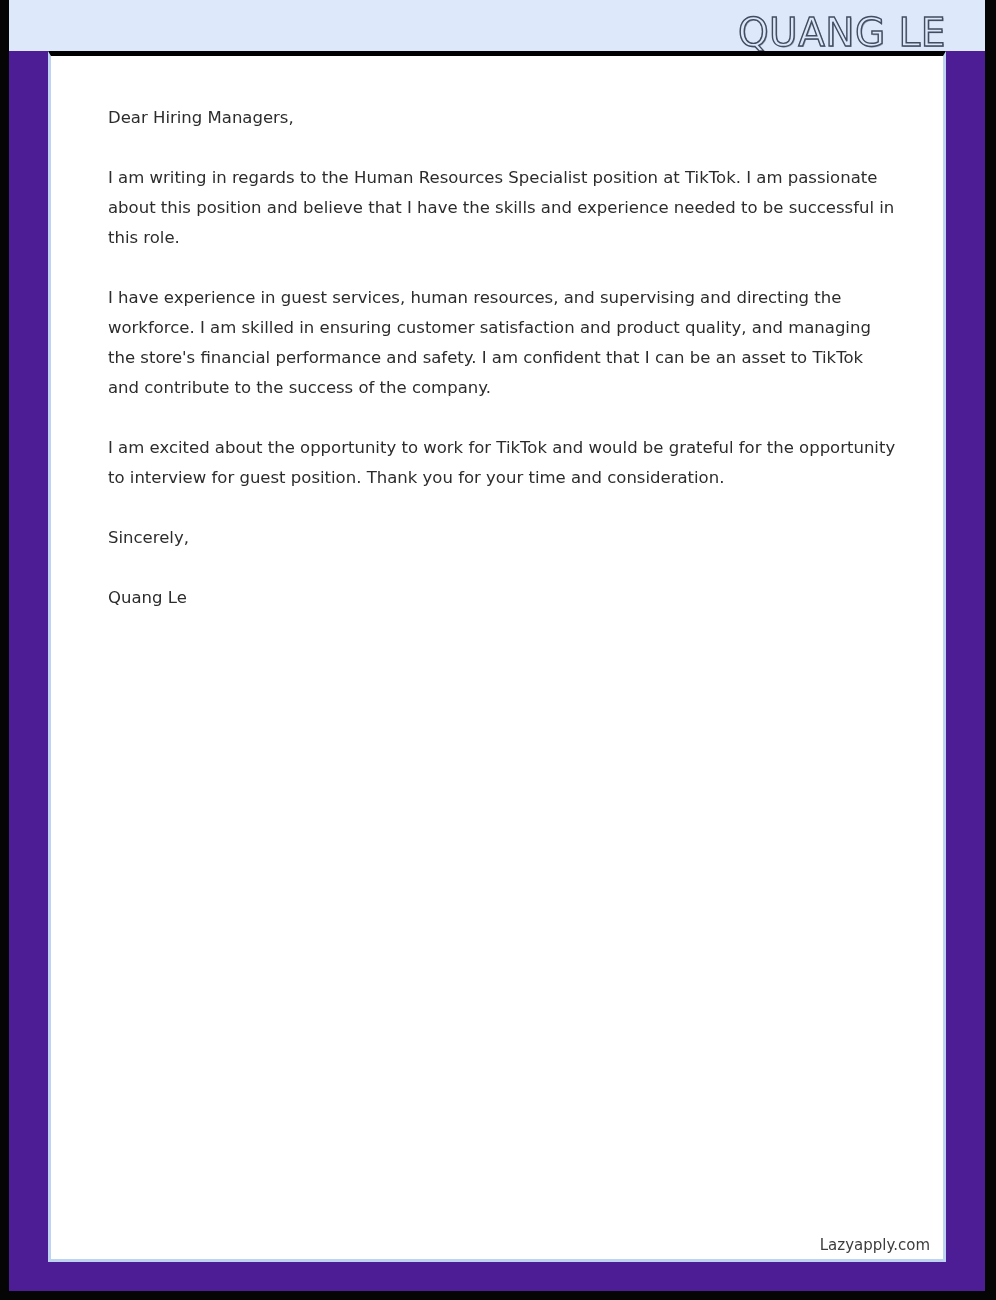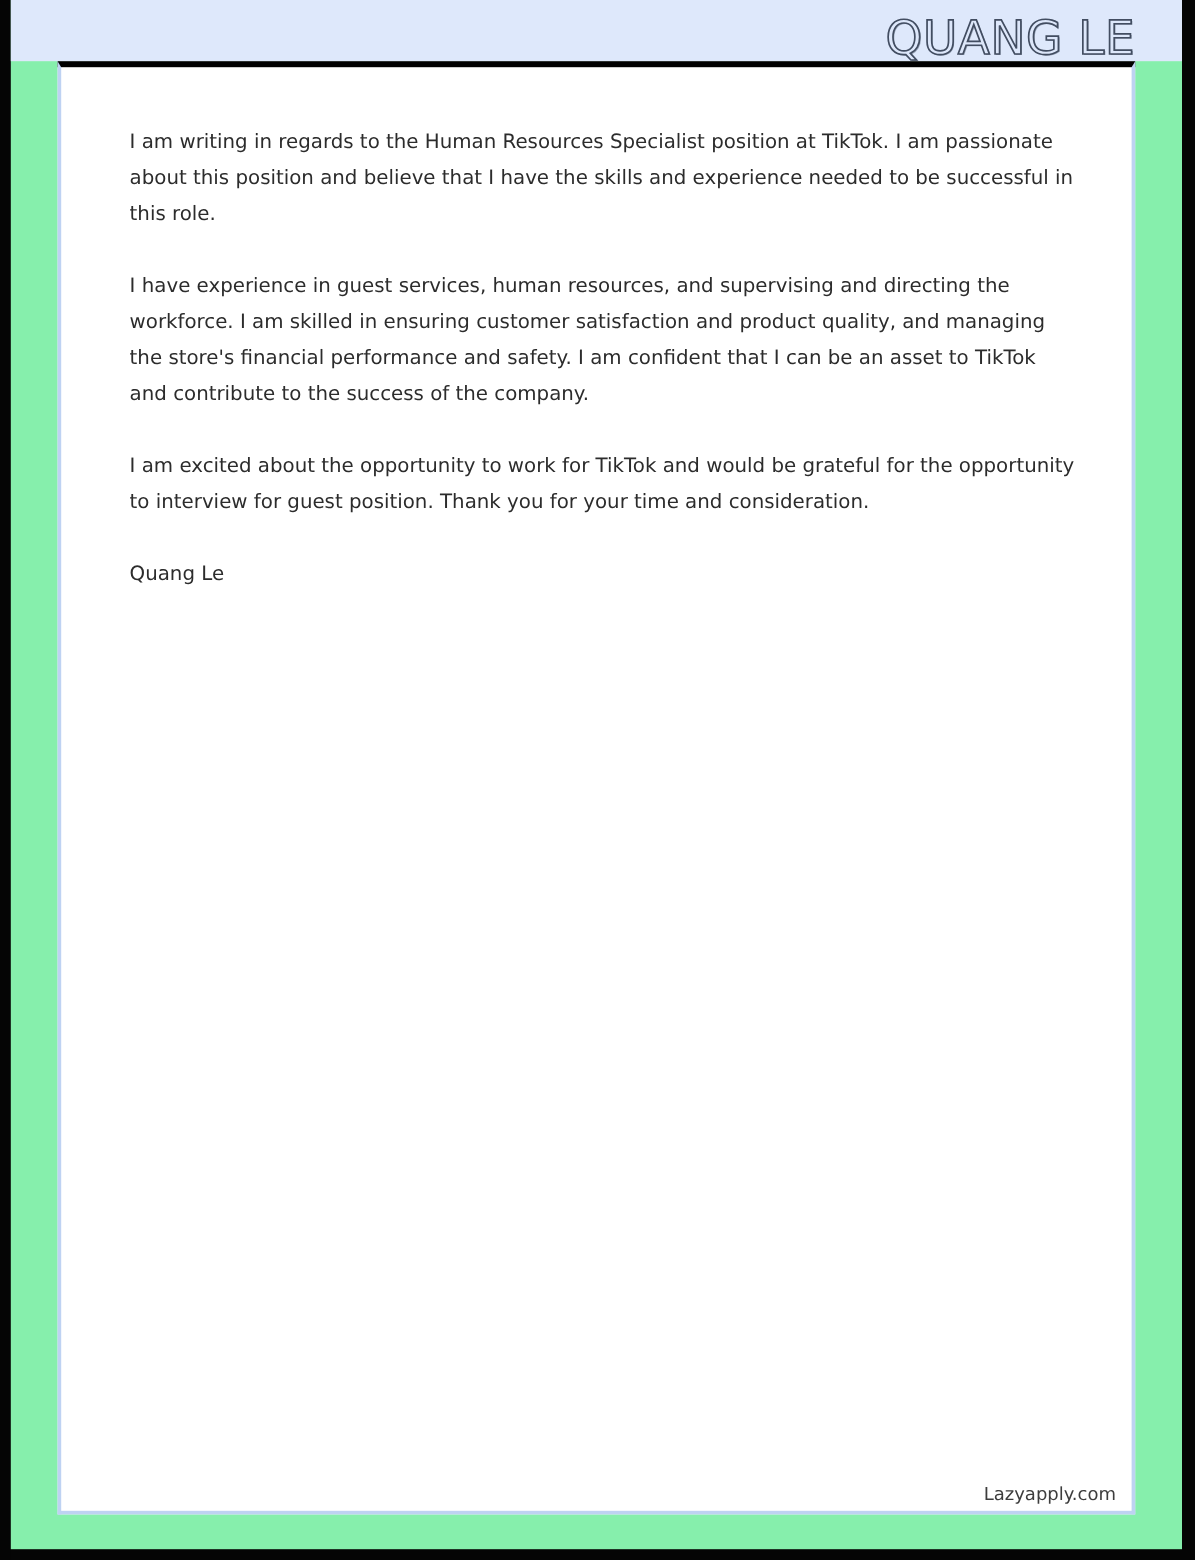--- a/index.html
+++ b/index.html
@@ -21,21 +21,21 @@
     position: absolute;
     left: 0;
     top: 0;
     width: 996px;
     height: 1300px;
     box-sizing: border-box;
     border-left: 9px solid #050505;
     border-right: 11px solid #050505;
     border-top: 0px solid #050505;
     border-bottom: 9px solid #050505;
-    background: #86efac;
+    background: #4c1d95;
   }
 
   
   .header-band {
     position: absolute;
     left: 0;
     top: 0;
     right: 0;
     height: 51px;
     background: #dee8fb;
@@ -135,27 +135,29 @@
 <div class="page-frame">
 
   <div class="header-band">
     <h1 class="name-heading">QUANG LE</h1>
   </div>
 
   <div class="letter-card">
 
     <div class="letter-body">
 
+      <p class="para salutation">Dear Hiring Managers,</p>
 
       <p class="para">I am writing in regards to the Human Resources Specialist position at TikTok. I am passionate about this position and believe that I have the skills and experience needed to be successful in this role.</p>
 
       <p class="para">I have experience in guest services, human resources, and supervising and directing the workforce. I am skilled in ensuring customer satisfaction and product quality, and managing the store's financial performance and safety. I am confident that I can be an asset to TikTok and contribute to the success of the company.</p>
 
       <p class="para">I am excited about the opportunity to work for TikTok and would be grateful for the opportunity to interview for guest position. Thank you for your time and consideration.</p>
 
+      <p class="para tight">Sincerely,</p>
 
       <p class="signature-name">Quang Le</p>
 
 
     </div>
 
     <div class="footer-credit">Lazyapply.com</div>
 
   </div>
 

